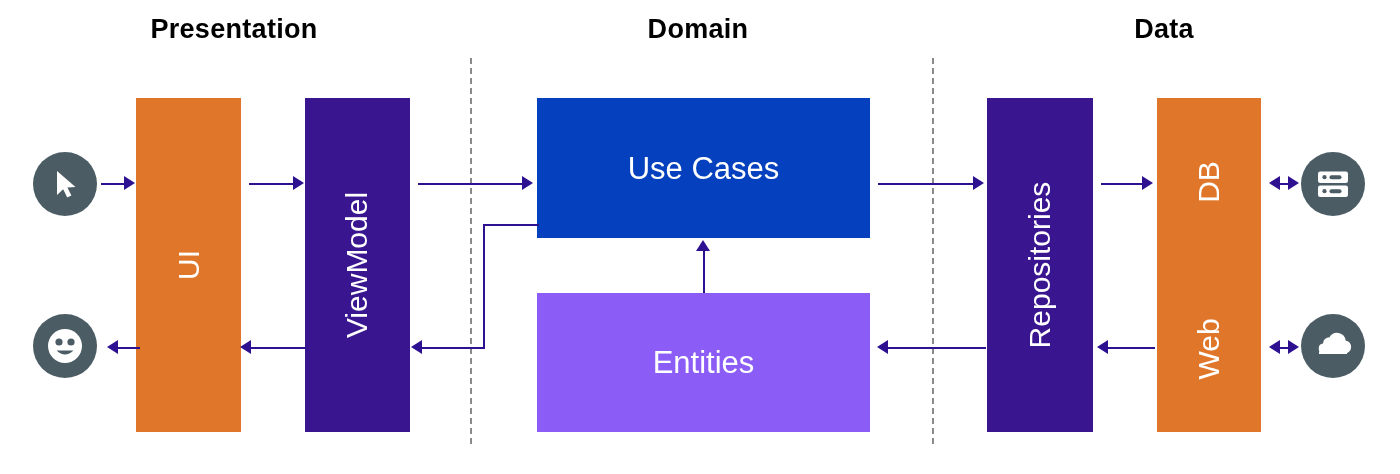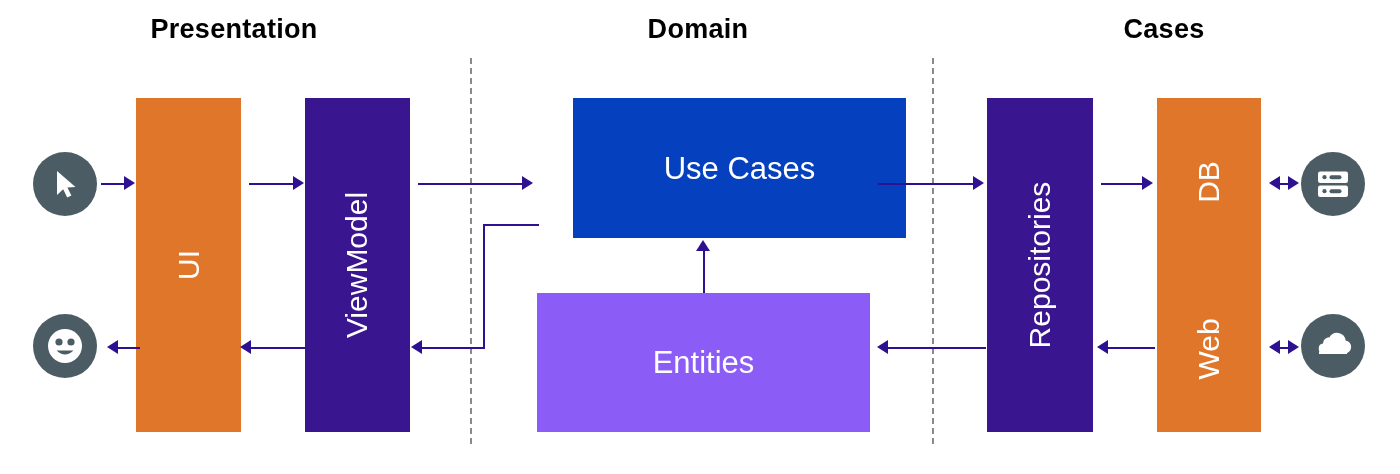--- a/index.html
+++ b/index.html
@@ -44,21 +44,21 @@
     line-height:1;
   }
   .box.vert .lbl{
     
     transform:rotate(-90deg);
   }
   .box.wide .lbl{font-size:31px;}
 
   .orange{background:#e0762a;}
   .deeppurple{background:#3a1590;}
-  .blue{background:#0540be;margin-left:36px;}
+  .blue{background:#0540be;}
   .plum{background:#8b5cf6;}
 
   
   .hline{
     position:absolute;
     height:0;
     border-top:2.5px solid #2e1191;
   }
   .vline{
     position:absolute;
@@ -97,21 +97,21 @@
 </style>
 </head>
 <body>
 
 <div id="stage">
 
   <div class="layer-title" style="left:698px;top:14px;">Domain</div>
 
   <div class="layer-title" style="left:234px;top:14px;">Presentation</div>
 
-  <div class="layer-title" style="left:1164px;top:14px;">Cases</div>
+  <div class="layer-title" style="left:1164px;top:14px;">Data</div>
 
   <div class="divider" style="left:470px;top:58px;height:386px;"></div>
   <div class="divider" style="left:932px;top:58px;height:386px;"></div>
 
   <div class="endpoint" style="left:33px;top:152px;">
     <svg width="34" height="34" viewBox="0 0 34 34">
       <path d="M9 4 L9 28 L15.2 22.2 L19.2 30.5 L23.4 28.4 L19.4 20.4 L27.5 20.0 Z" fill="#ffffff"></path>
     </svg>
   </div>
 

